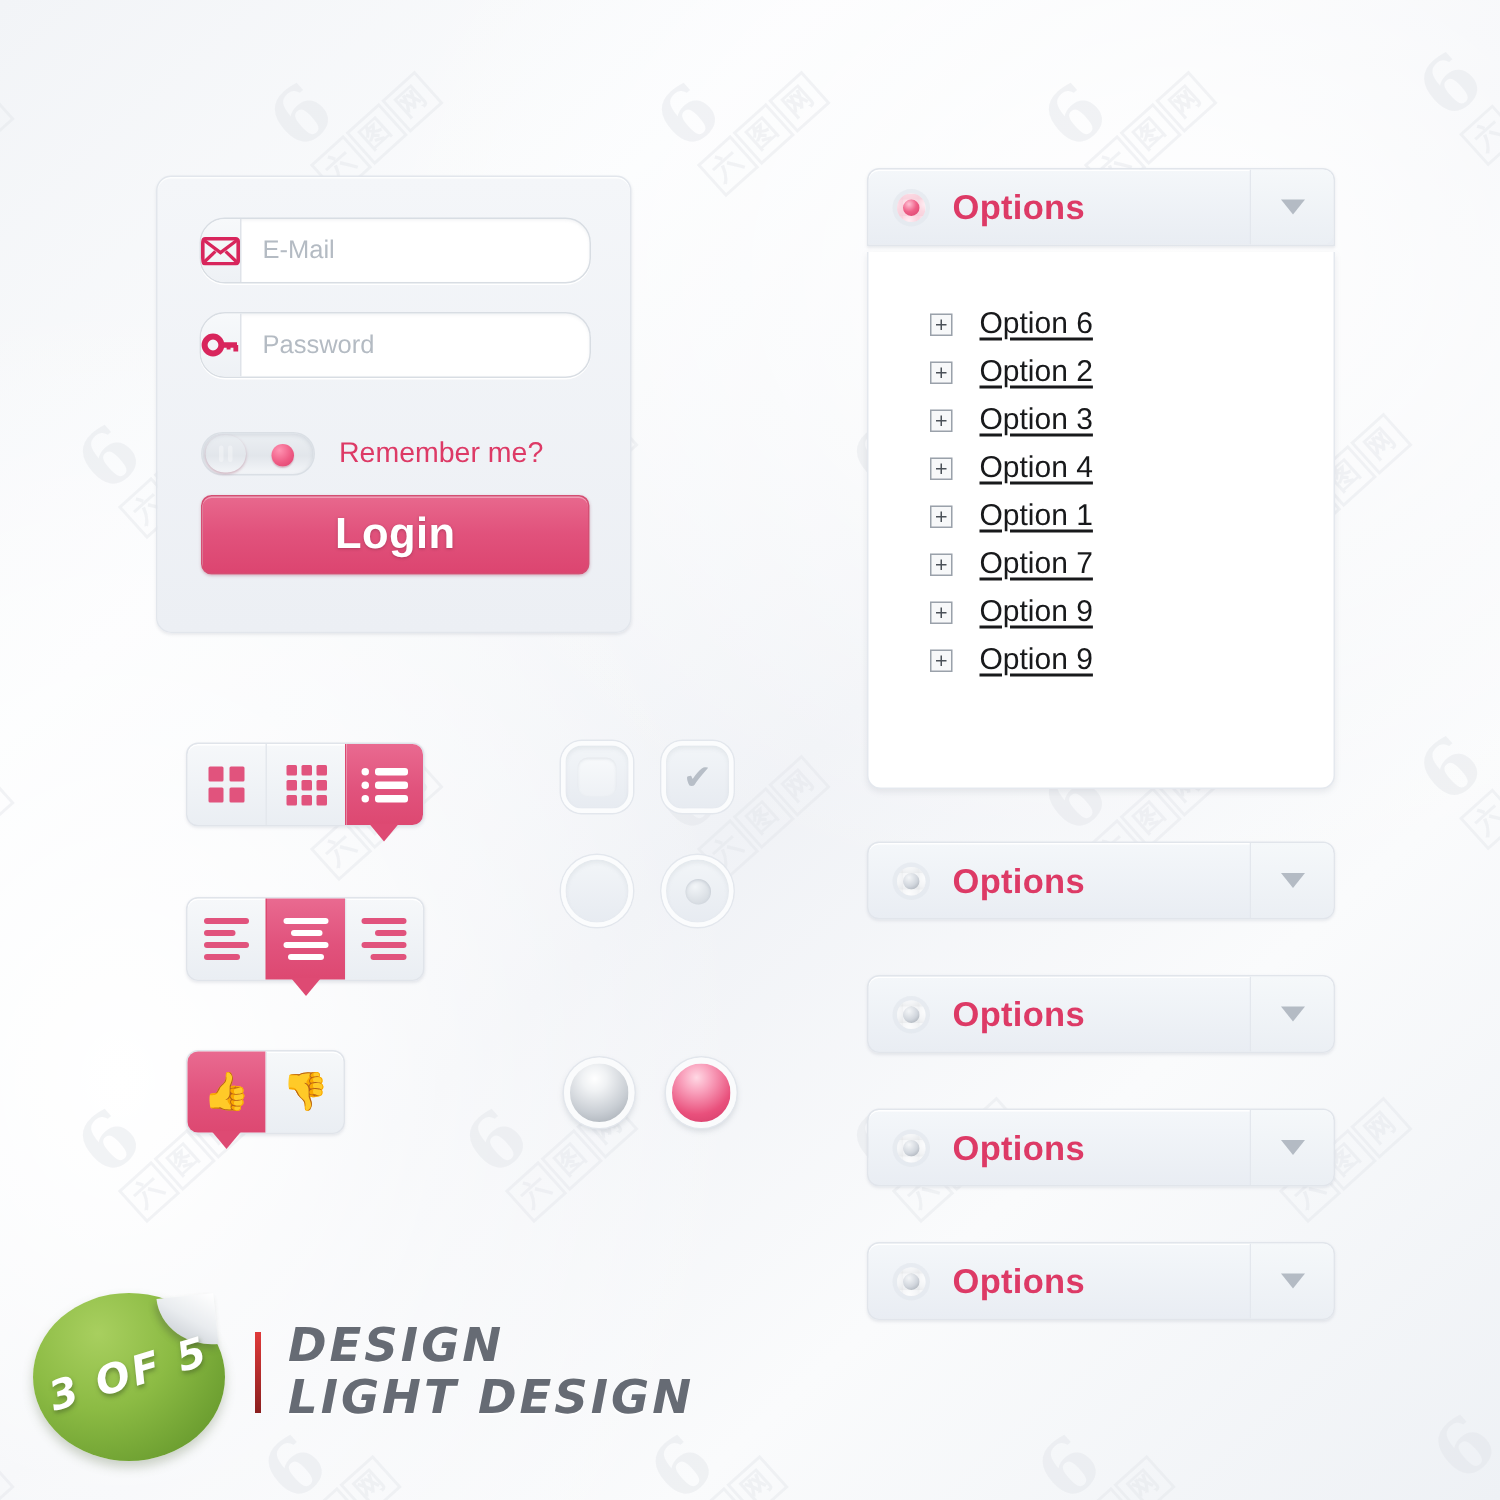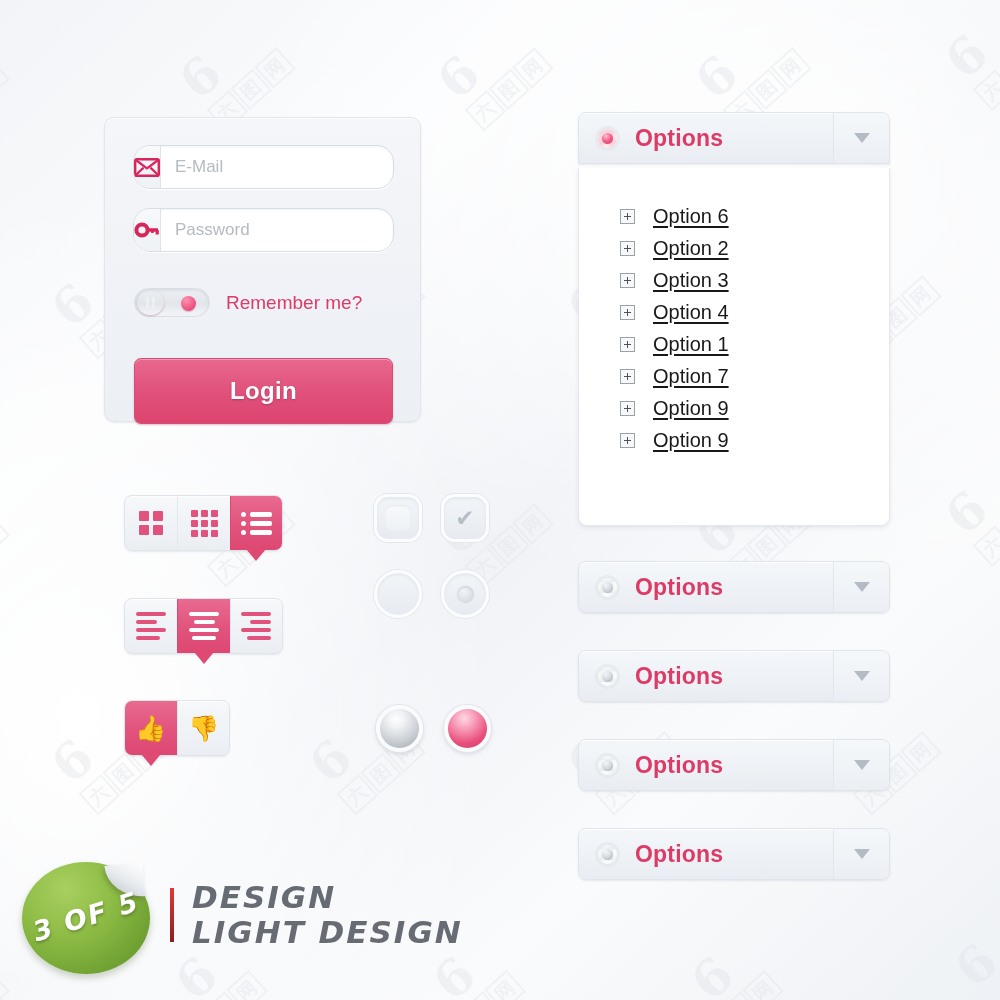--- a/index.html
+++ b/index.html
@@ -128,29 +128,29 @@
     position: absolute; right: 13px; top: 7px;
     width: 15px; height: 15px; border-radius: 50%;
     background: radial-gradient(circle at 35% 28%, #ff93b2 0%, #ef5c85 55%, #dd3f6c 100%);
     box-shadow: 0 1px 1px rgba(150,60,90,.3);
   }
   #remember-label {
     font-size: 19px; color: #dd3a66;
   }
 
   #login-button {
-    position: absolute; left: 29px; top: 240px;
-    width: 259px; height: 66px;
+    position: absolute; left: 29px; top: 212px;
+    width: 259px; height: 53px;
     border: 1px solid #d8days;
     border: 1px solid #d44f73;
     border-radius: 7px;
     background: linear-gradient(180deg,#e8688d 0%, #e1527c 48%, #dc4570 100%);
     box-shadow: inset 0 1px 0 rgba(255,255,255,.36), 0 1px 2px rgba(150,60,90,.3);
     color: #fff;
-    font-size: 24px; font-weight: bold;
+    font-size: 29px; font-weight: bold;
     letter-spacing: .3px;
     text-shadow: 0 1px 2px rgba(130,40,70,.5);
     cursor: pointer;
   }
 
   
   .seg {
     position: absolute;
     display: flex;
     border-radius: 8px;

